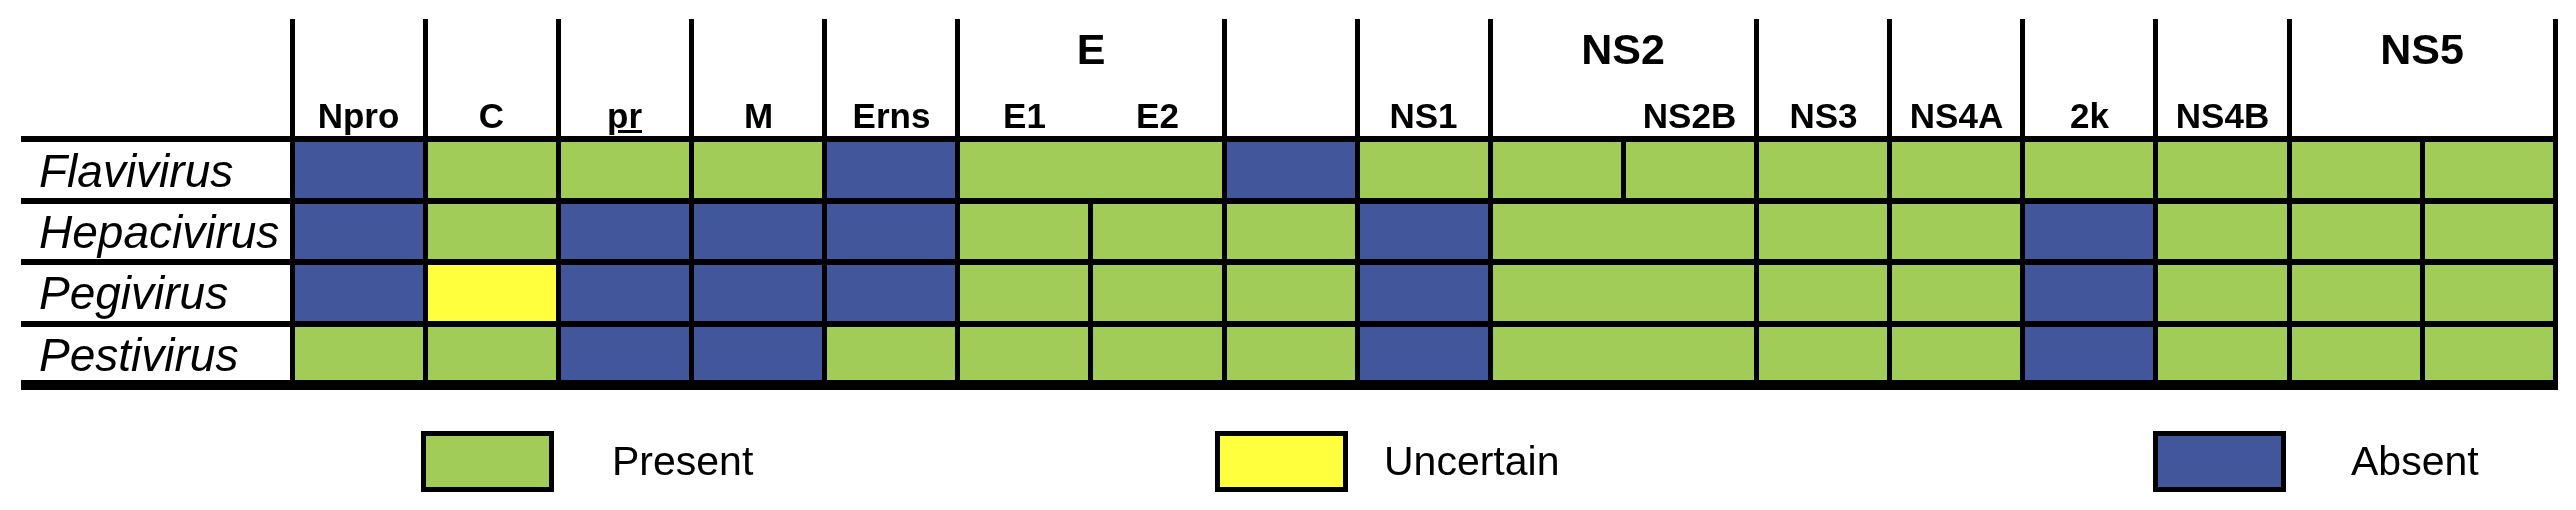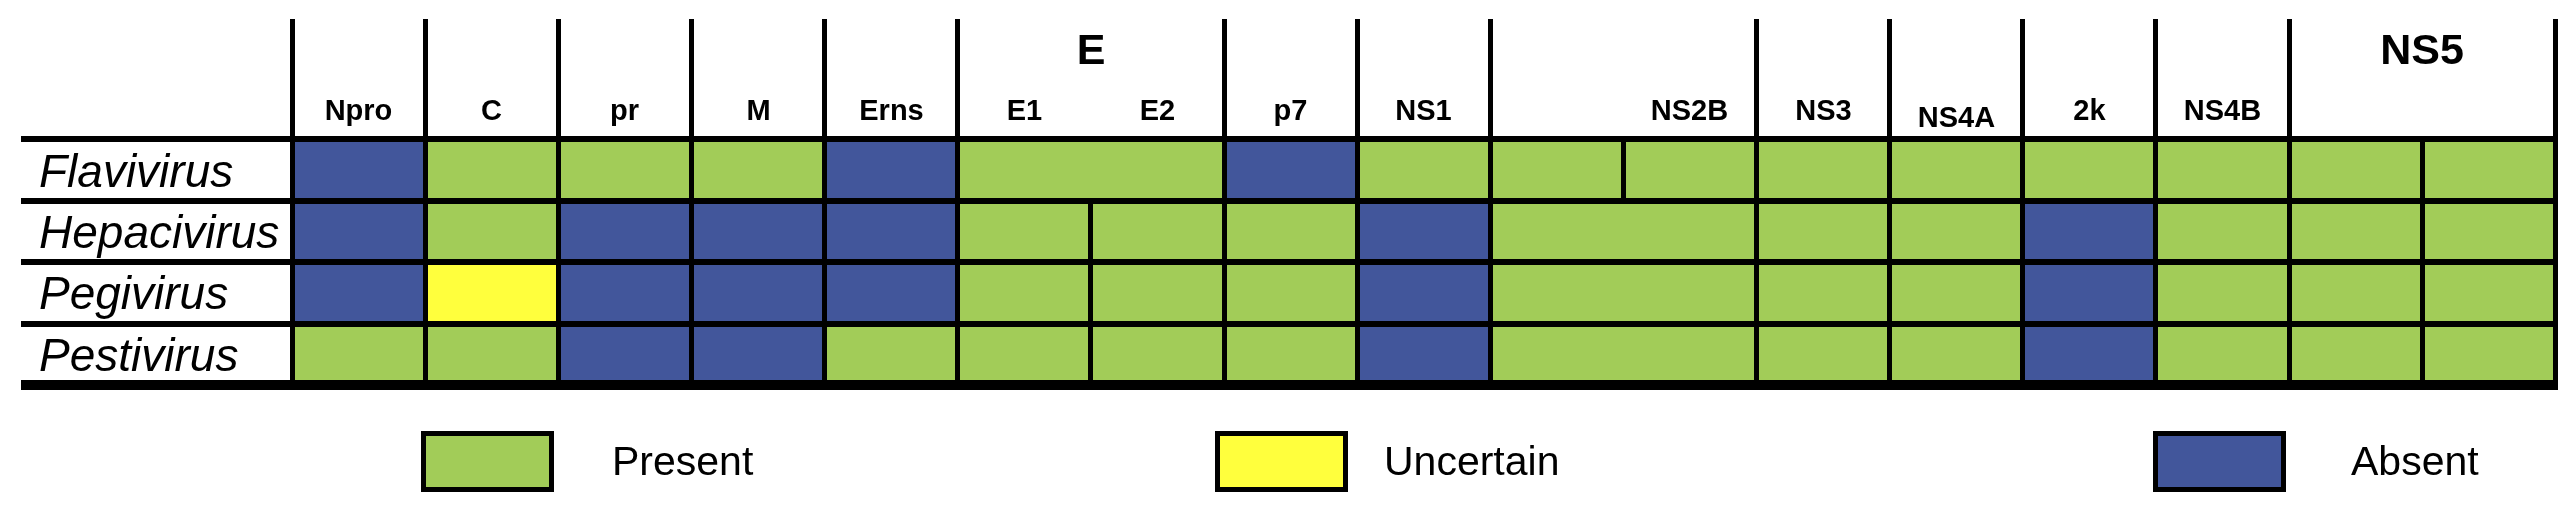--- a/index.html
+++ b/index.html
@@ -7,21 +7,21 @@
     position:relative;
     width:2576px;height:510px;
     background:#ffffff;
     font-family:"Liberation Sans","DejaVu Sans",sans-serif;
     color:#000;
     overflow:hidden;
   }
   .abs{position:absolute;}
   .colhead{
     display:flex;align-items:flex-end;justify-content:center;
-    font-weight:bold;font-size:29px;line-height:1;padding-bottom:10px;
+    font-weight:bold;font-size:35px;line-height:1;padding-bottom:2px;
     box-sizing:border-box;white-space:nowrap;
   }
   .grouphead{
     display:flex;align-items:center;justify-content:center;
     font-weight:bold;font-size:43px;line-height:1;white-space:nowrap;
   }
   .rowlabel{
     display:flex;align-items:center;justify-content:flex-start;
     font-style:italic;font-size:46px;line-height:1;white-space:nowrap;
   }
@@ -29,33 +29,33 @@
     display:flex;align-items:center;justify-content:flex-start;
     font-size:41px;line-height:1;white-space:nowrap;
   }
   .line{background:#000;}
 </style>
 </head>
 <body>
 
 <div class="canvas">
     <div class="abs grouphead" style="left: 958px; top: 24px; width: 266px; height: 50px;">E</div>
+    <div class="abs grouphead" style="left: 1490px; top: 24px; width: 266px; height: 50px;">NS2</div>
     <div class="abs grouphead" style="left: 2289px; top: 24px; width: 266px; height: 50px;">NS5</div>
     <div class="abs colhead" style="left: 292px; top: 74px; width: 133px; height: 61px;">Npro</div>
     <div class="abs colhead" style="left: 425px; top: 74px; width: 133px; height: 61px;">C</div>
-    <div class="abs colhead" style="left: 558px; top: 74px; width: 133px; height: 61px;">pr</div>
+    <div class="abs colhead" style="left: 558px; top: 74px; width: 133px; height: 61px; text-decoration: underline;">pr</div>
     <div class="abs colhead" style="left: 692px; top: 74px; width: 133px; height: 61px;">M</div>
     <div class="abs colhead" style="left: 825px; top: 74px; width: 133px; height: 61px;">Erns</div>
     <div class="abs colhead" style="left: 958px; top: 74px; width: 133px; height: 61px;">E1</div>
     <div class="abs colhead" style="left: 1091px; top: 74px; width: 133px; height: 61px;">E2</div>
-    <div class="abs colhead" style="left: 1224px; top: 74px; width: 133px; height: 61px;">p7</div>
     <div class="abs colhead" style="left: 1357px; top: 74px; width: 133px; height: 61px;">NS1</div>
     <div class="abs colhead" style="left: 1623px; top: 74px; width: 133px; height: 61px;">NS2B</div>
     <div class="abs colhead" style="left: 1757px; top: 74px; width: 133px; height: 61px;">NS3</div>
-    <div class="abs colhead" style="left: 1890px; top: 81px; width: 133px; height: 61px;">NS4A</div>
+    <div class="abs colhead" style="left: 1890px; top: 74px; width: 133px; height: 61px;">NS4A</div>
     <div class="abs colhead" style="left: 2023px; top: 74px; width: 133px; height: 61px;">2k</div>
     <div class="abs colhead" style="left: 2156px; top: 74px; width: 133px; height: 61px;">NS4B</div>
     <div class="abs colhead" style="left: 2422px; top: 74px; width: 133px; height: 61px; margin-top: 44px;">RdRp</div>
     <div class="abs rowlabel" style="left: 39px; top: 140px; width: 242px; height: 61px;">Flavivirus</div>
     <div class="abs" style="left: 292px; top: 140px; width: 133px; height: 61px; background: rgb(66, 86, 155);"></div>
     <div class="abs" style="left: 425px; top: 140px; width: 133px; height: 61px; background: rgb(162, 204, 88);"></div>
     <div class="abs" style="left: 558px; top: 140px; width: 133px; height: 61px; background: rgb(162, 204, 88);"></div>
     <div class="abs" style="left: 692px; top: 140px; width: 133px; height: 61px; background: rgb(162, 204, 88);"></div>
     <div class="abs" style="left: 825px; top: 140px; width: 133px; height: 61px; background: rgb(66, 86, 155);"></div>
     <div class="abs" style="left: 958px; top: 140px; width: 266px; height: 61px; background: rgb(162, 204, 88);"></div>

